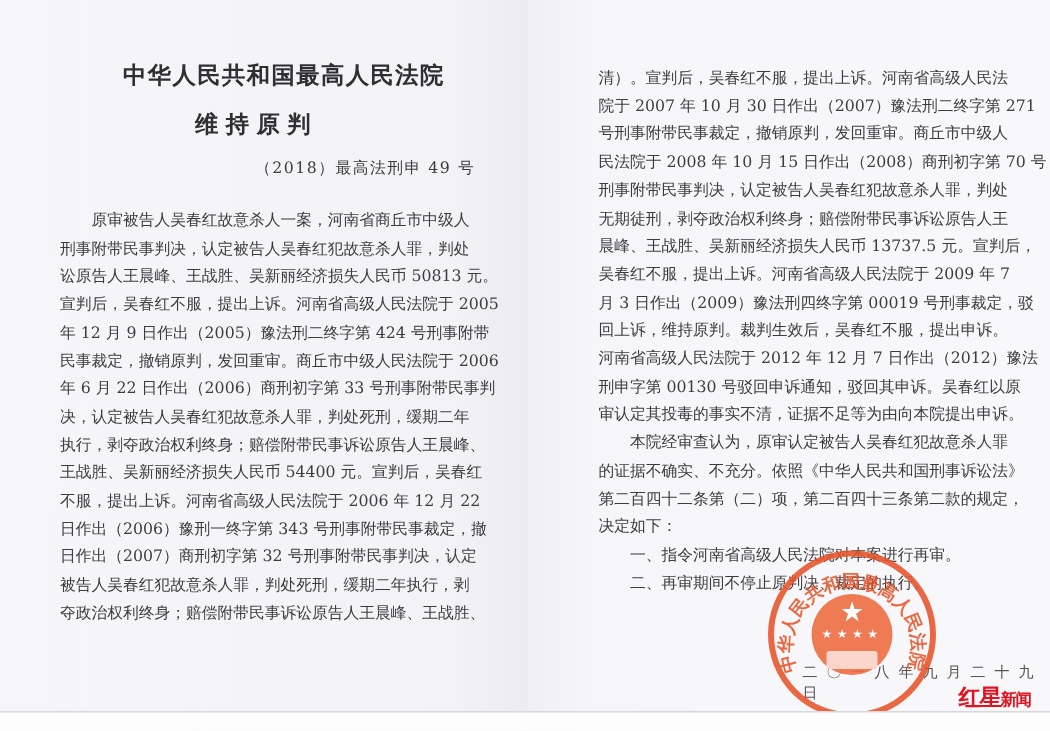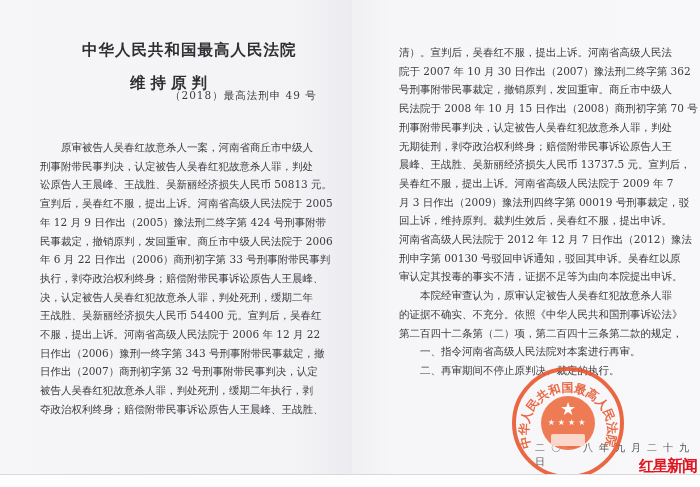--- a/index.html
+++ b/index.html
@@ -4,82 +4,83 @@
 <style>
   html,body{margin:0;padding:0;}
   body{width:700px;height:487px;overflow:hidden;background:#fbfbfc;position:relative;
        font-family:"DejaVu Serif","Liberation Serif",serif;color:#3a3a3e;}
   .page{position:absolute;top:0;height:487px;background:#f7f7f9;}
   .page.left{left:0;width:352px;background:linear-gradient(90deg,#f6f6f8 0%,#f3f3f6 85%,#ececf0 100%);}
   .page.right{left:352px;width:348px;background:linear-gradient(90deg,#f0f0f3 0%,#f6f6f8 12%,#f8f8fa 100%);}
   .bottom-strip{position:absolute;left:0;top:474px;width:700px;height:13px;background:#fdfdfd;border-top:1px solid #d9d9dd;}
   .court-title{position:absolute;left:82px;top:40px;font-size:15.5px;font-weight:bold;letter-spacing:1px;color:#2f2f33;}
   .doc-title{position:absolute;left:130px;top:73px;font-size:15.5px;font-weight:bold;letter-spacing:5px;color:#2f2f33;}
-  .case-no{position:absolute;left:170px;top:89px;font-size:10.5px;letter-spacing:1px;color:#3b3b40;text-align:center;}
+  .case-no{position:absolute;left:170px;top:105px;font-size:10.5px;letter-spacing:1px;color:#3b3b40;text-align:center;}
   .body-lines{position:absolute;font-size:10.5px;line-height:18.7px;white-space:nowrap;color:#3b3b40;}
   .left .body-lines{left:40px;top:138px;}
   .right .body-lines{left:47px;top:43px;}
   .line{display:block;}
   .line.indent{text-indent:21px;}
   .line.indent2{text-indent:21px;}
   .date{position:absolute;left:520px;top:441px;font-size:10px;letter-spacing:6px;color:#555;margin-left:15px;}
   .seal{position:absolute;left:512px;top:367px;width:112px;height:112px;border-radius:50%;
         border:4px solid #e8542a;box-sizing:border-box;opacity:0.88;}
   .seal-inner{position:absolute;left:25px;top:25px;width:54px;height:54px;border-radius:50%;background:#ee6a3e;}
   .seal-star{position:absolute;width:100%;text-align:center;top:4px;color:#fff;font-size:18px;line-height:18px;}
   .seal-stars{position:absolute;width:100%;text-align:center;top:22px;color:#fff;font-size:8px;letter-spacing:3px;}
   .seal-base{position:absolute;left:10px;top:38px;width:34px;height:12px;background:#fbd3c4;border-radius:2px;}
   .seal-text{position:absolute;left:0;top:0;width:104px;height:104px;}
   .watermark{position:absolute;left:639px;top:456px;font-size:15px;font-weight:bold;color:#e0141e;letter-spacing:-1px;}
-  .watermark .sub{font-size:16px;}
+  .watermark .sub{font-size:11px;}
 </style>
 </head>
 <body>
 
 <div class="page left">
   <div class="court-title">中华人民共和国最高人民法院</div>
   <div class="doc-title">维持原判</div>
   <div class="case-no">（2018）最高法刑申 49 号</div>
   <div class="body-lines">
     <span class="line indent">原审被告人吴春红故意杀人一案，河南省商丘市中级人</span>
     <span class="line">刑事附带民事判决，认定被告人吴春红犯故意杀人罪，判处</span>
     <span class="line">讼原告人王晨峰、王战胜、吴新丽经济损失人民币 50813 元。</span>
     <span class="line">宣判后，吴春红不服，提出上诉。河南省高级人民法院于 2005</span>
     <span class="line">年 12 月 9 日作出（2005）豫法刑二终字第 424 号刑事附带</span>
     <span class="line">民事裁定，撤销原判，发回重审。商丘市中级人民法院于 2006</span>
     <span class="line">年 6 月 22 日作出（2006）商刑初字第 33 号刑事附带民事判</span>
+    <span class="line">决，认定被告人吴春红犯故意杀人罪，判处死刑，缓期二年</span>
     <span class="line">执行，剥夺政治权利终身；赔偿附带民事诉讼原告人王晨峰、</span>
-    <span class="line">决，认定被告人吴春红犯故意杀人罪，判处死刑，缓期二年</span>
     <span class="line">王战胜、吴新丽经济损失人民币 54400 元。宣判后，吴春红</span>
     <span class="line">不服，提出上诉。河南省高级人民法院于 2006 年 12 月 22</span>
     <span class="line">日作出（2006）豫刑一终字第 343 号刑事附带民事裁定，撤</span>
     <span class="line">日作出（2007）商刑初字第 32 号刑事附带民事判决，认定</span>
     <span class="line">被告人吴春红犯故意杀人罪，判处死刑，缓期二年执行，剥</span>
     <span class="line">夺政治权利终身；赔偿附带民事诉讼原告人王晨峰、王战胜、</span>
   </div>
 </div>
 
 <div class="page right">
   <div class="body-lines">
     <span class="line">清）。宣判后，吴春红不服，提出上诉。河南省高级人民法</span>
-    <span class="line">院于 2007 年 10 月 30 日作出（2007）豫法刑二终字第 362</span>
+    <span class="line">院于 2007 年 10 月 30 日作出（2007）豫法刑二终字第 271</span>
     <span class="line">号刑事附带民事裁定，撤销原判，发回重审。商丘市中级人</span>
     <span class="line">民法院于 2008 年 10 月 15 日作出（2008）商刑初字第 70 号</span>
     <span class="line">刑事附带民事判决，认定被告人吴春红犯故意杀人罪，判处</span>
     <span class="line">无期徒刑，剥夺政治权利终身；赔偿附带民事诉讼原告人王</span>
     <span class="line">晨峰、王战胜、吴新丽经济损失人民币 13737.5 元。宣判后，</span>
     <span class="line">吴春红不服，提出上诉。河南省高级人民法院于 2009 年 7</span>
     <span class="line">月 3 日作出（2009）豫法刑四终字第 00019 号刑事裁定，驳</span>
     <span class="line">回上诉，维持原判。裁判生效后，吴春红不服，提出申诉。</span>
     <span class="line">河南省高级人民法院于 2012 年 12 月 7 日作出（2012）豫法</span>
     <span class="line">刑申字第 00130 号驳回申诉通知，驳回其申诉。吴春红以原</span>
     <span class="line">审认定其投毒的事实不清，证据不足等为由向本院提出申诉。</span>
     <span class="line indent">本院经审查认为，原审认定被告人吴春红犯故意杀人罪</span>
     <span class="line">的证据不确实、不充分。依照《中华人民共和国刑事诉讼法》</span>
     <span class="line">第二百四十二条第（二）项，第二百四十三条第二款的规定，</span>
+    <span class="line">决定如下：</span>
     <span class="line indent2">一、指令河南省高级人民法院对本案进行再审。</span>
     <span class="line indent2">二、再审期间不停止原判决、裁定的执行。</span>
   </div>
 </div>
 
 <div class="date">二〇一八年九月二十九日</div>
 
 <div class="seal">
   <svg class="seal-text" viewBox="0 0 104 104">
     <defs>

